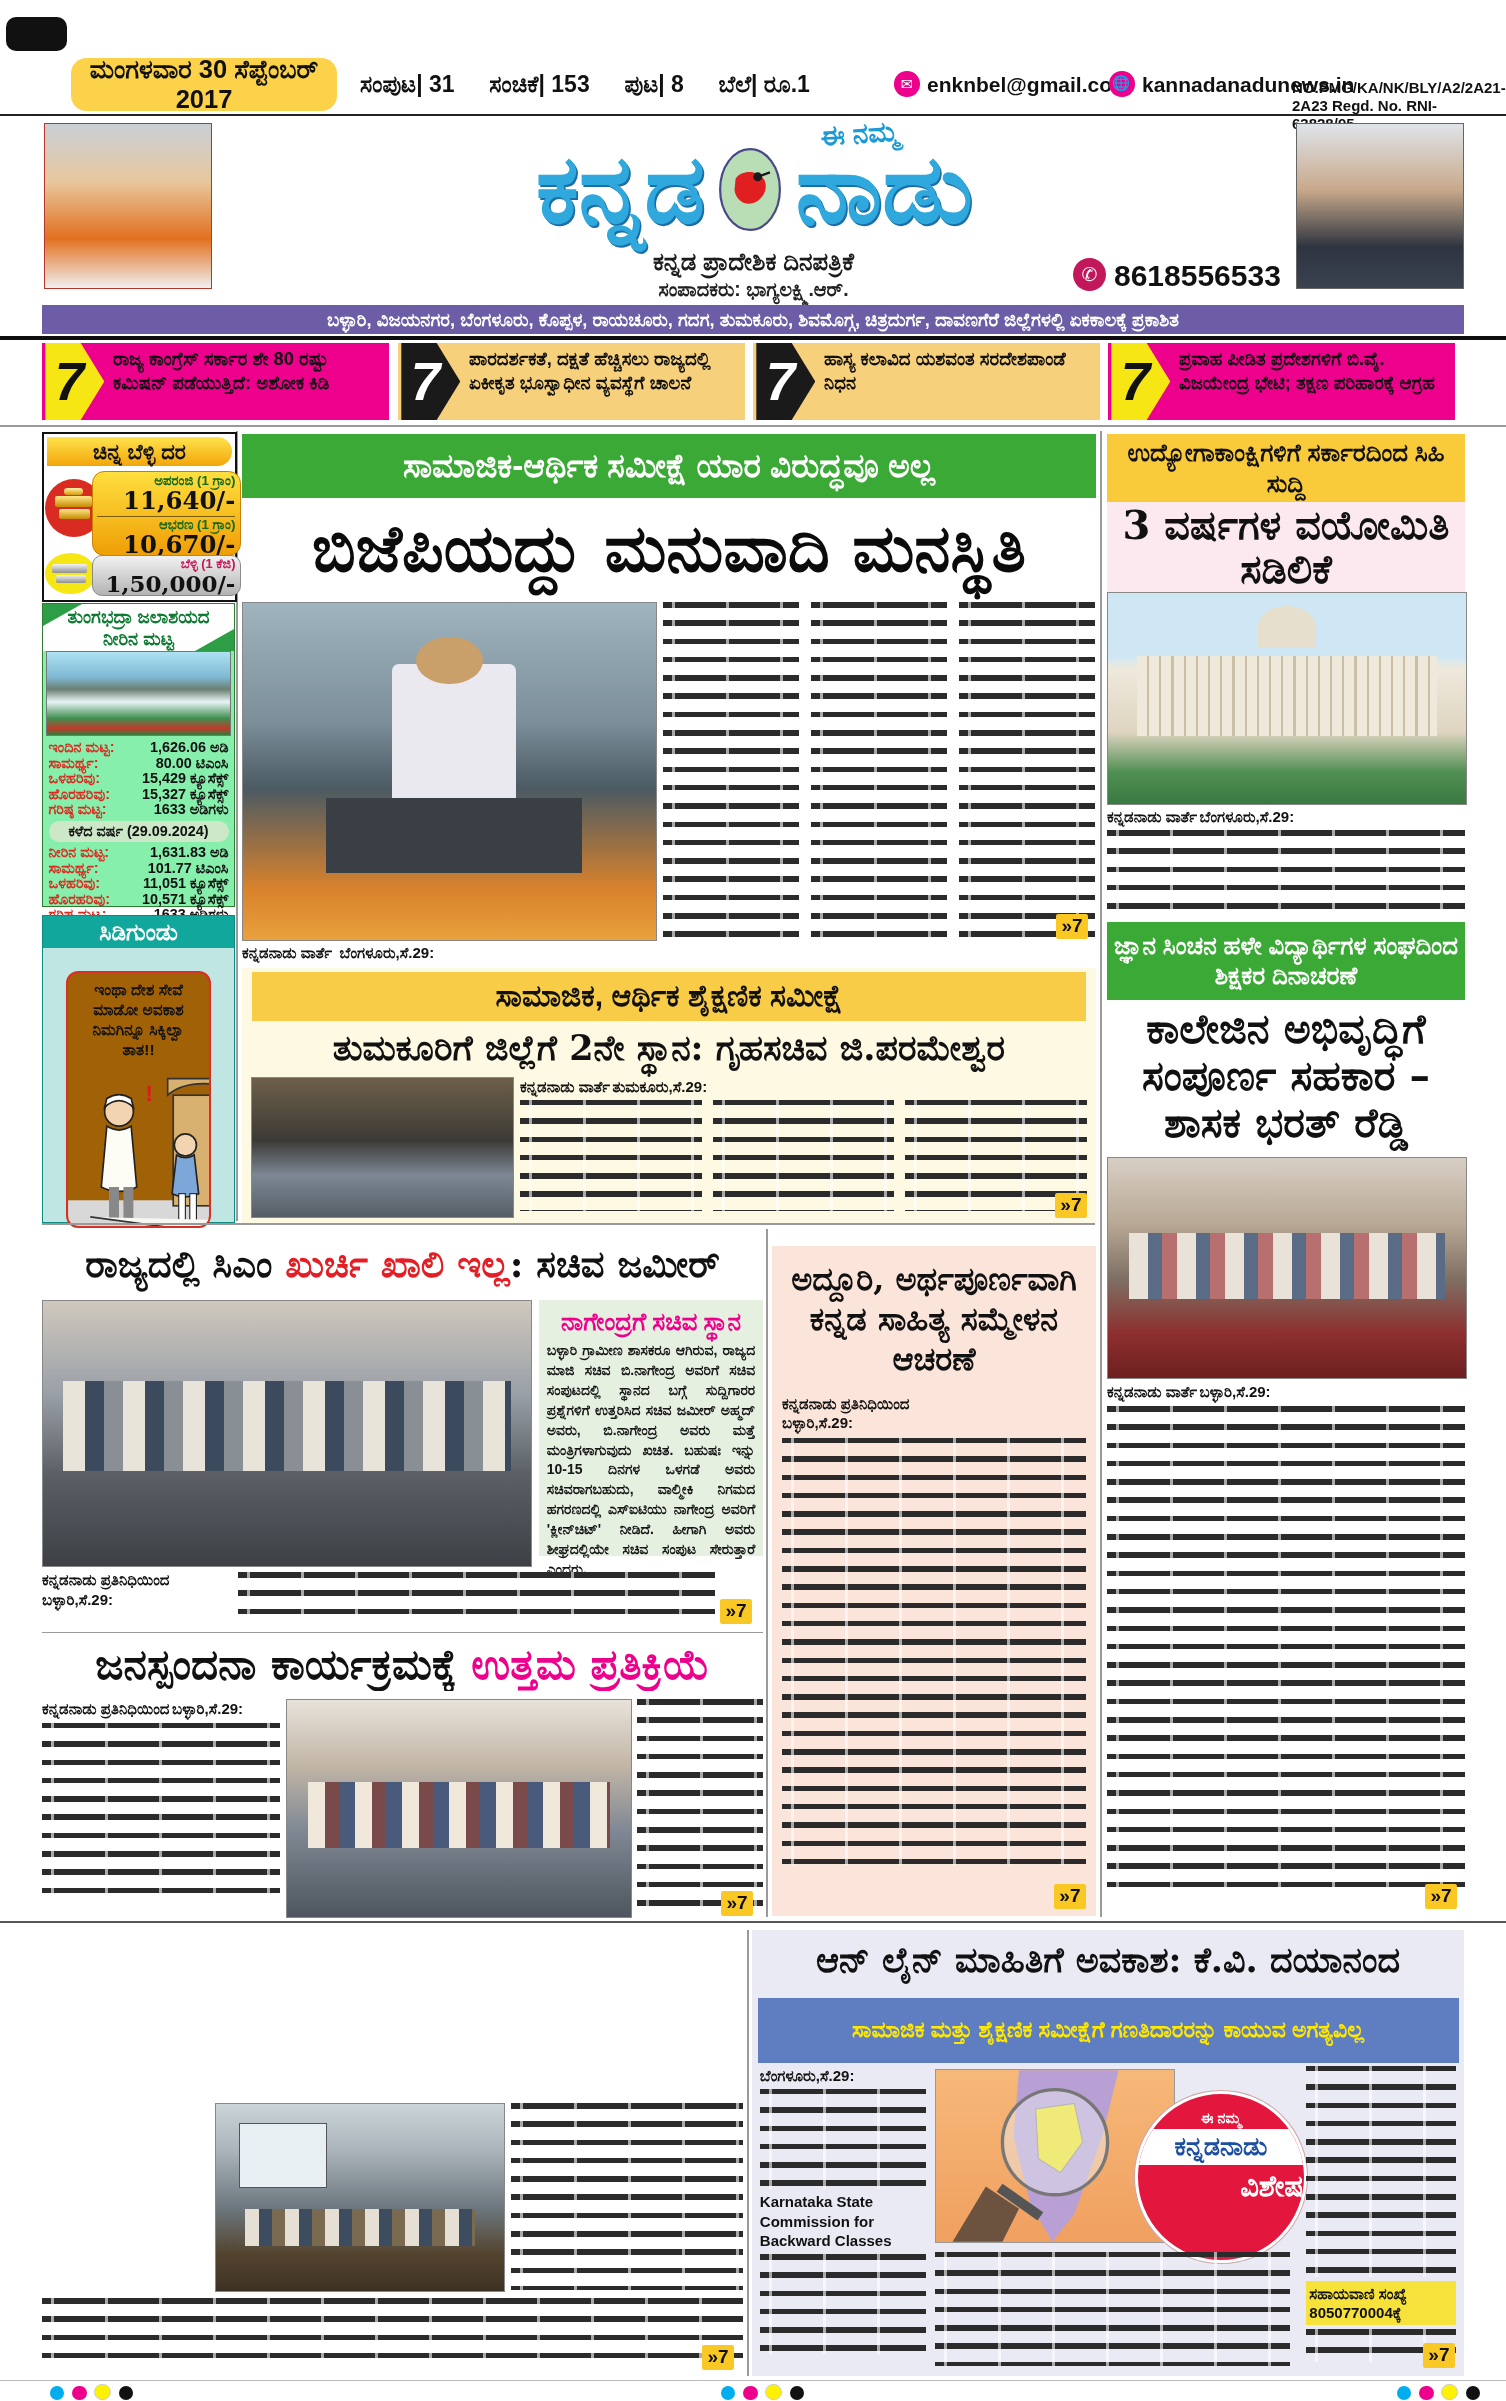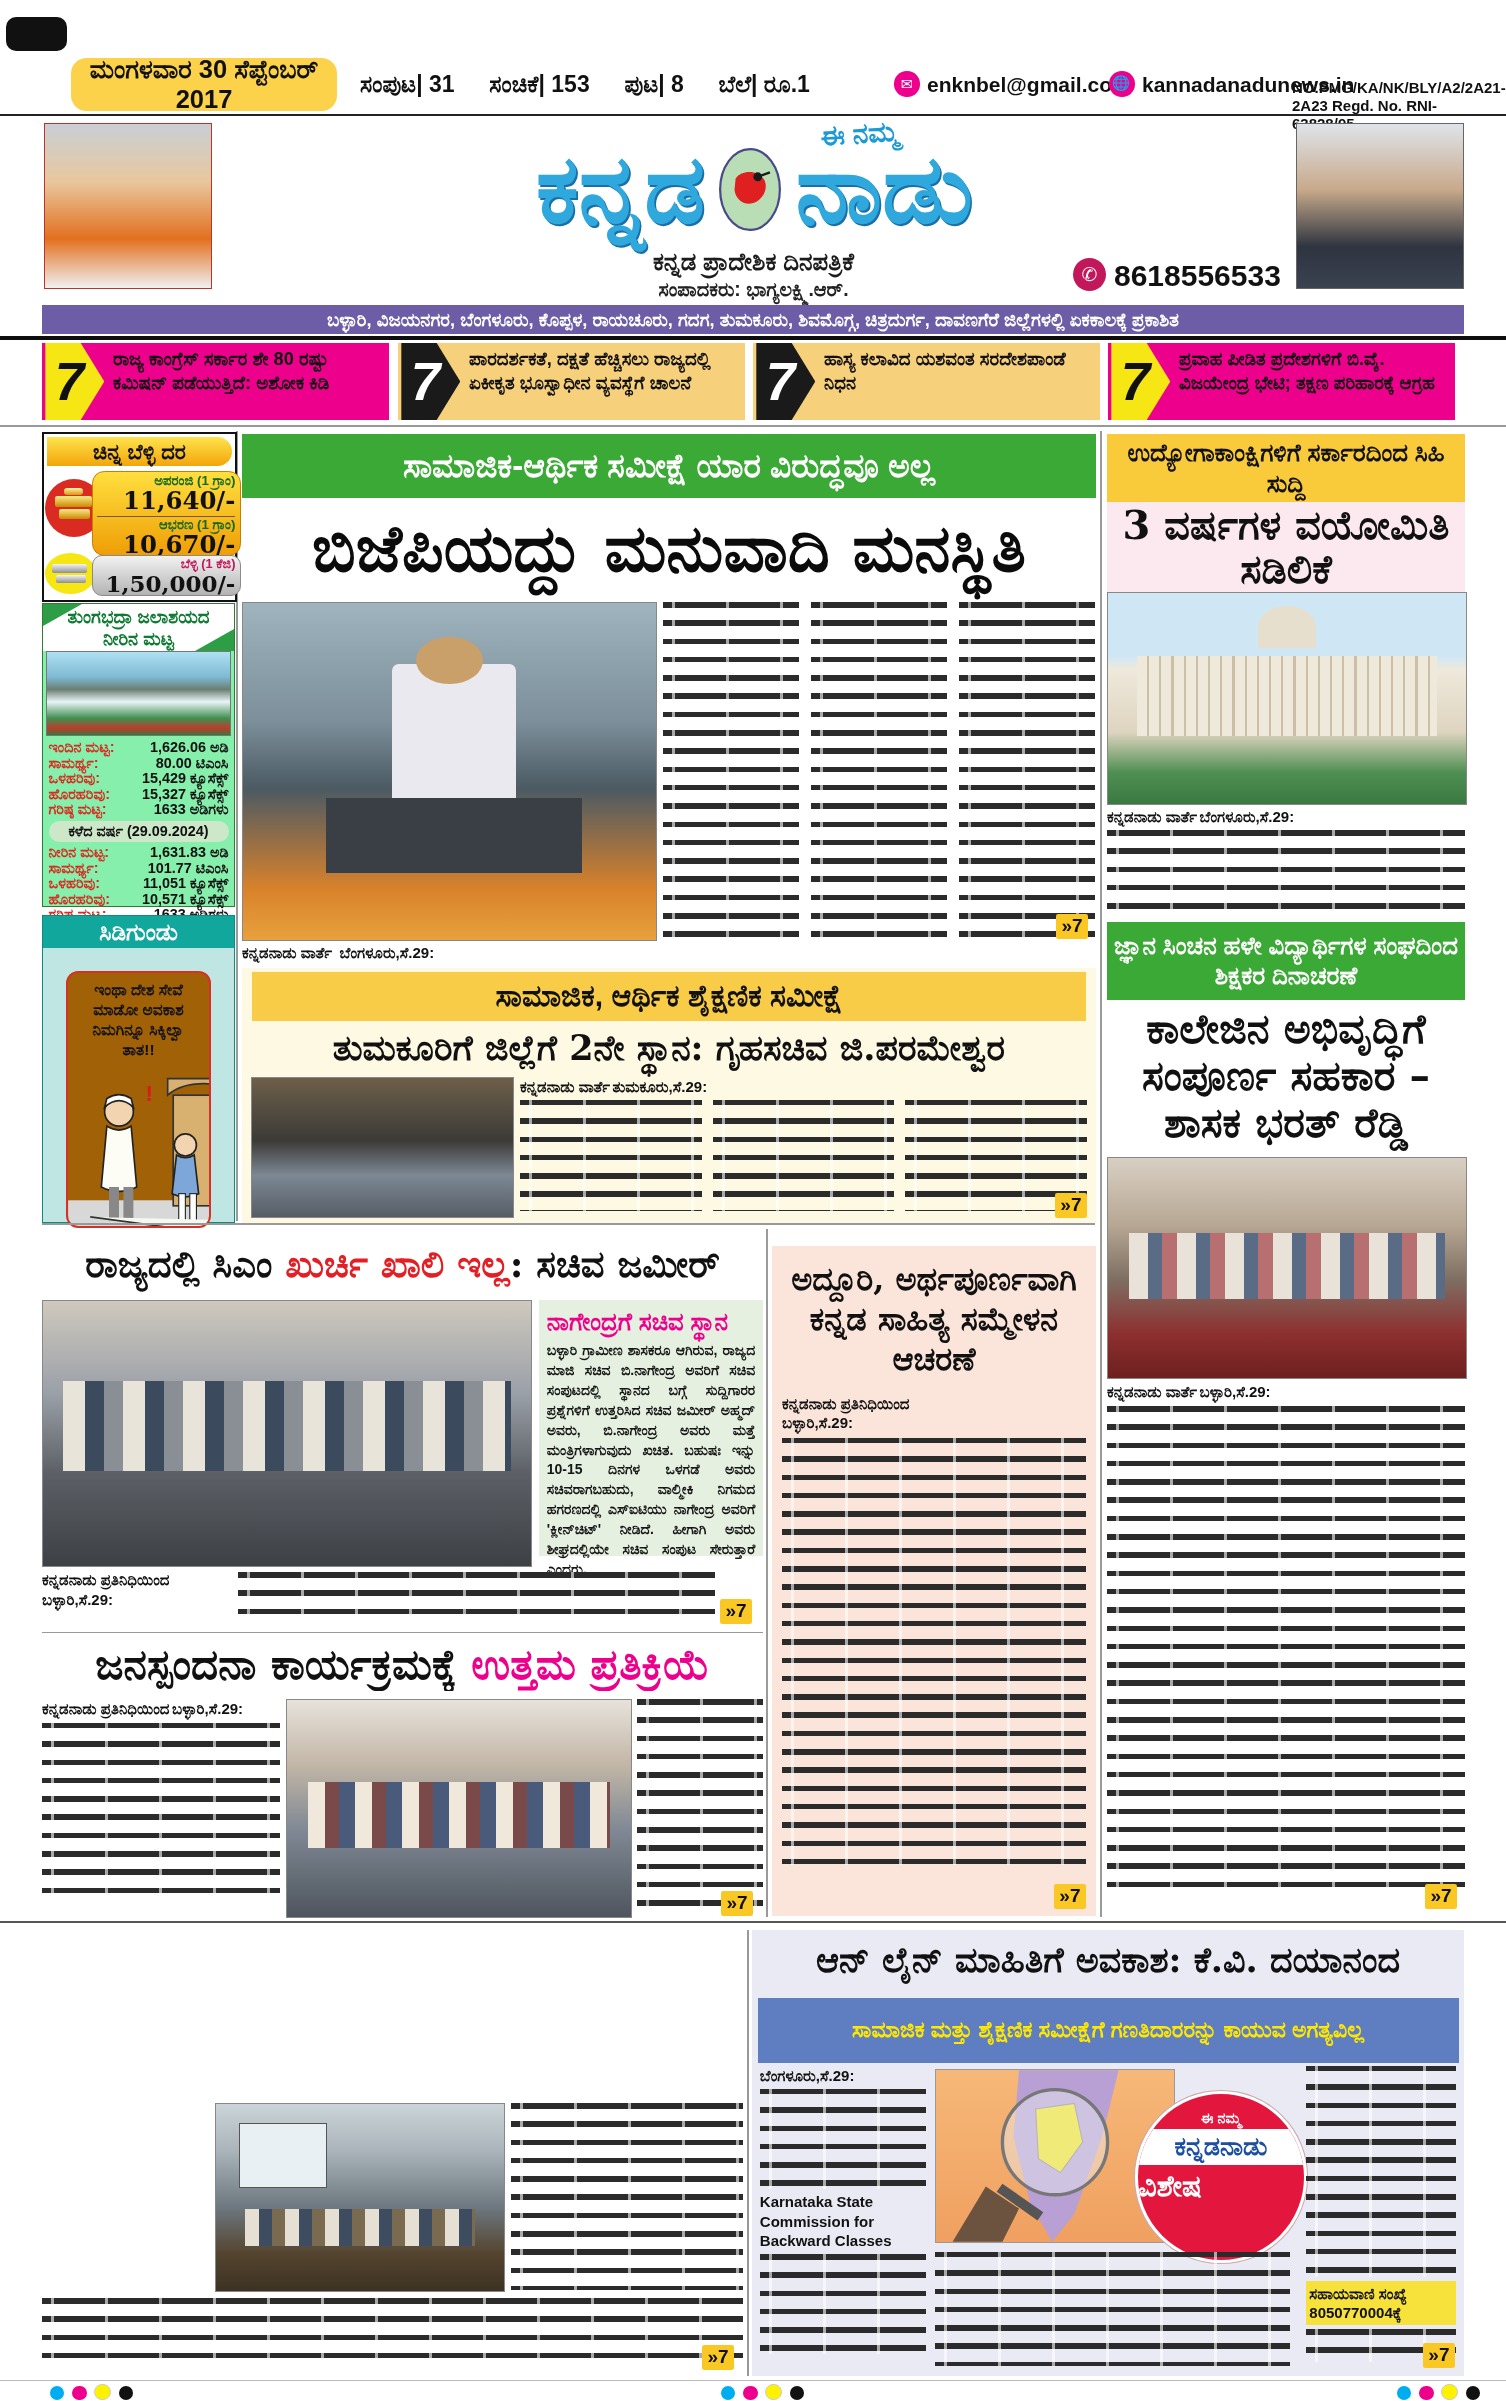--- a/index.html
+++ b/index.html
@@ -304,21 +304,21 @@
 
   <div class="hrule" style="left:42px;top:1223px;width:1053px;height:1.7px;background:#999;"></div>
 
   <div class="abs headline-serif" style="left:42px;top:1242px;width:721px;height:48px;font-size:37px;text-align:center;">
     <span>ರಾಜ್ಯದಲ್ಲಿ ಸಿಎಂ </span><span style="color:#E31E24;">ಖುರ್ಚಿ ಖಾಲಿ ಇಲ್ಲ</span><span>: ಸಚಿವ ಜಮೀರ್</span>
   </div>
   <div class="photo" style="left:42px;top:1300px;width:488px;height:265px;background:linear-gradient(180deg,#cfc8bd 0%,#9aa0a8 35%,#5c6066 65%,#3d4045 100%);">
     <div style="position:absolute;left:4%;top:30%;width:92%;height:34%;background:repeating-linear-gradient(90deg,#e9e4da 0 22px,#3c4a5e 22px 41px,#8a8f96 41px 60px);"></div>
   </div>
   <div class="abs" style="left:539px;top:1300px;width:224px;height:256px;background:#E6F0E1;padding:4.4px 7.8px;box-sizing:border-box;">
-    <div style="color:#EC008C;font-size:24.4px;font-weight:900;text-align:left;margin:3.3px 0 5.5px 0;">ನಾಗೇಂದ್ರಗೆ ಸಚಿವ ಸ್ಥಾನ</div>
+    <div style="color:#EC008C;font-size:24.4px;font-weight:900;text-align:center;margin:3.3px 0 5.5px 0;font-family:Liberation Serif, serif;">ನಾಗೇಂದ್ರಗೆ ಸಚಿವ ಸ್ಥಾನ</div>
     <div style="font-size:14px;font-weight:600;line-height:1.42;text-align:justify;color:#161616;">ಬಳ್ಳಾರಿ ಗ್ರಾಮೀಣ ಶಾಸಕರೂ ಆಗಿರುವ, ರಾಜ್ಯದ ಮಾಜಿ ಸಚಿವ ಬಿ.ನಾಗೇಂದ್ರ ಅವರಿಗೆ ಸಚಿವ ಸಂಪುಟದಲ್ಲಿ ಸ್ಥಾನದ ಬಗ್ಗೆ ಸುದ್ದಿಗಾರರ ಪ್ರಶ್ನೆಗಳಿಗೆ ಉತ್ತರಿಸಿದ ಸಚಿವ ಜಮೀರ್ ಅಹ್ಮದ್ ಅವರು, ಬಿ.ನಾಗೇಂದ್ರ ಅವರು ಮತ್ತೆ ಮಂತ್ರಿಗಳಾಗುವುದು ಖಚಿತ. ಬಹುಷಃ ಇನ್ನು 10-15 ದಿನಗಳ ಒಳಗಡೆ ಅವರು ಸಚಿವರಾಗಬಹುದು, ವಾಲ್ಮೀಕಿ ನಿಗಮದ ಹಗರಣದಲ್ಲಿ ಎಸ್‌ಐಟಿಯು ನಾಗೇಂದ್ರ ಅವರಿಗೆ 'ಕ್ಲೀನ್‌ಚಿಟ್' ನೀಡಿದೆ. ಹೀಗಾಗಿ ಅವರು ಶೀಘ್ರದಲ್ಲಿಯೇ ಸಚಿವ ಸಂಪುಟ ಸೇರುತ್ತಾರೆ ಎಂದರು.</div>
   </div>
   <div class="abs" style="left:42px;top:1570px;width:721px;height:55px;">
     <span class="byline">ಕನ್ನಡನಾಡು ಪ್ರತಿನಿಧಿಯಿಂದ</span><br>
     <span class="byline">ಬಳ್ಳಾರಿ,ಸೆ.29:</span>
   </div>
   <div class="sim" style="position:absolute;left:238px;top:1572px;width:477px;height:51px;"></div>
   <div class="jump" style="left:720px;top:1599px;">»7</div>
   <div class="hrule" style="left:42px;top:1632px;width:721px;height:1.1px;background:#999;"></div>
 
@@ -377,21 +377,21 @@
         <circle cx="215" cy="130" r="95" fill="rgba(235,240,245,.45)" stroke="#777" stroke-width="6"></circle>
         <rect x="120" y="205" width="90" height="18" fill="#555" transform="rotate(35 120 205)"></rect>
         <path d="M30 310 L90 210 L150 250 L120 310 Z" fill="#6b5340"></path>
       </svg>
     </div>
     <div class="abs" style="left:383px;top:161px;width:166px;height:166px;border-radius:50%;background:#E3173E;border:3.3px solid #fff;box-shadow:0 0 0 1.1px #caa;overflow:hidden;">
       <div style="color:#fff;font-size:14.4px;font-weight:800;text-align:center;margin-top:15.5px;">ಈ ನಮ್ಮ</div>
       <div style="background:#fff;margin-top:2.2px;padding:3.3px 0;">
         <div style="color:#1d4fa0;font-size:25.5px;font-weight:900;text-align:center;">ಕನ್ನಡನಾಡು</div>
       </div>
-      <div style="color:#fff;font-size:29px;font-weight:900;text-align:left;margin-top:4.4px;">ವಿಶೇಷ</div>
+      <div style="color:#fff;font-size:29px;font-weight:900;text-align:right;margin-top:4.4px;">ವಿಶೇಷ</div>
     </div>
     <div class="sim" style="position:absolute;left:183px;top:322px;width:355px;height:114px;"></div>
     <div class="abs" style="left:554px;top:136px;width:150px;height:299px;">
       <div class="sim" style="height:211px;"></div>
       <div style="background:#F7E23B;font-size:15px;font-weight:900;padding:2.2px 3.3px;margin:4.4px 0;line-height:1.3;">ಸಹಾಯವಾಣಿ ಸಂಖ್ಯೆ 8050770004ಕ್ಕೆ</div>
       <div class="sim" style="height:33px;"></div>
     </div>
     <div class="jump" style="right:9px;bottom:7.8px;">»7</div>
   </div>
 

